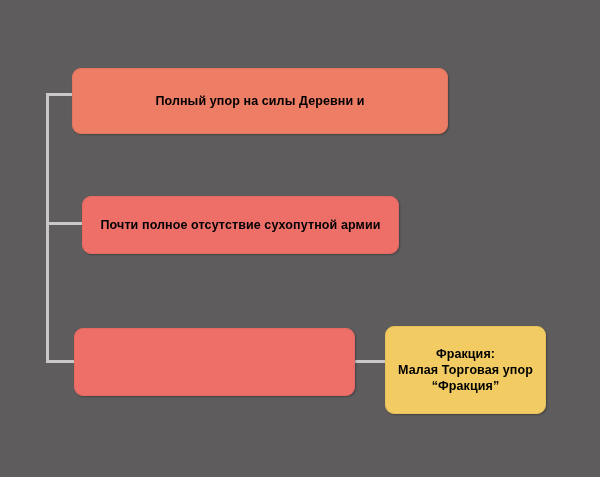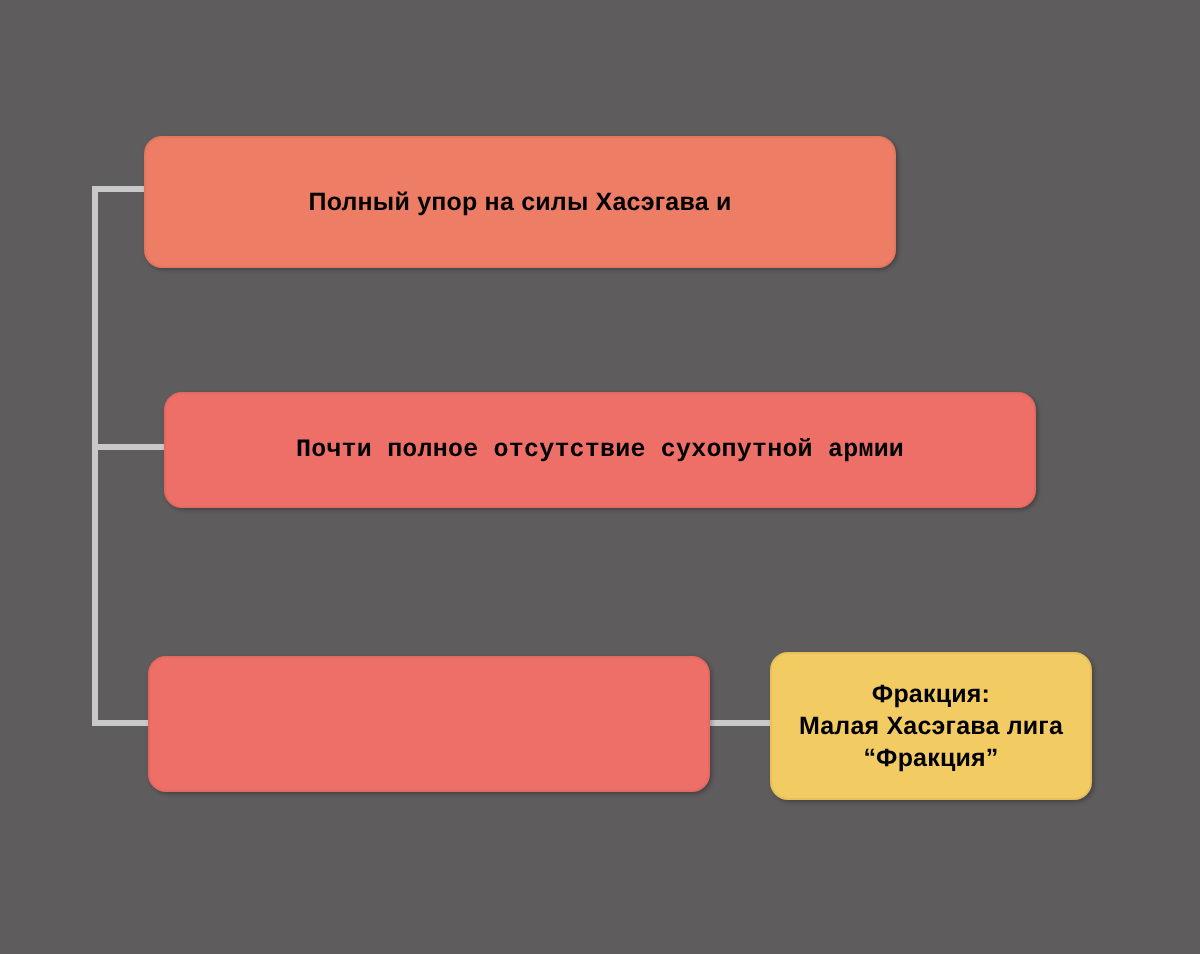--- a/index.html
+++ b/index.html
@@ -57,23 +57,23 @@
     background: #ee6f68;
     border: 1px solid #e36a63;
   }
   .node-yellow {
     background: #f2cb63;
     border: 1px solid #e6c05c;
   }
 
   
   #node-1 { left: 72px;  top: 68px;  width: 376px; height: 66px;  font-size: 12.5px; }
-  #node-2 { left: 82px;  top: 196px; width: 436px; height: 58px;  font-size: 12.5px; font-family: Liberation Mono, monospace; }
+  #node-2 { left: 82px;  top: 196px; width: 317px; height: 58px;  font-size: 12.5px; }
   #node-3 { left: 74px;  top: 328px; width: 281px; height: 68px;  font-size: 12.5px; }
-  #node-4 { left: 385px; top: 326px; width: 161px; height: 74px;  font-size: 12.5px; }
+  #node-4 { left: 385px; top: 326px; width: 161px; height: 88px;  font-size: 12.5px; }
 
   
   #conn-trunk      { left: 46px;  top: 93px;  height: 270px; }
   #conn-branch-1   { left: 46px;  top: 93px;  width: 27px;  }
   #conn-branch-2   { left: 46px;  top: 222px; width: 37px;  }
   #conn-branch-3   { left: 46px;  top: 360px; width: 29px;  }
   #conn-pink-yellow{ left: 354px; top: 360px; width: 32px;  }
 
   .node-line { display: block; }
 </style>
@@ -83,36 +83,36 @@
 <div id="canvas">
 
   <div class="conn conn-v" id="conn-trunk"></div>
   <div class="conn conn-h" id="conn-branch-1"></div>
   <div class="conn conn-h" id="conn-branch-2"></div>
   <div class="conn conn-h" id="conn-branch-3"></div>
   <div class="conn conn-h" id="conn-pink-yellow"></div>
 
   <div class="node node-a" id="node-1">
     <div>
-      <span class="node-line">Полный упор на силы Хасэгава и</span>
+      <span class="node-line">Полный упор на силы Деревни и</span>
     </div>
   </div>
 
   <div class="node node-b" id="node-2">
     <div>
       <span class="node-line">Почти полное отсутствие сухопутной армии</span>
     </div>
   </div>
 
   <div class="node node-b" id="node-3">
     <div>
     </div>
   </div>
 
   <div class="node node-yellow" id="node-4">
     <div>
       <span class="node-line">Фракция:</span>
-      <span class="node-line">Малая Хасэгава лига</span>
+      <span class="node-line">Малая Торговая упор</span>
       <span class="node-line">“Фракция”</span>
     </div>
   </div>
 
 </div>
 
 </body></html>

